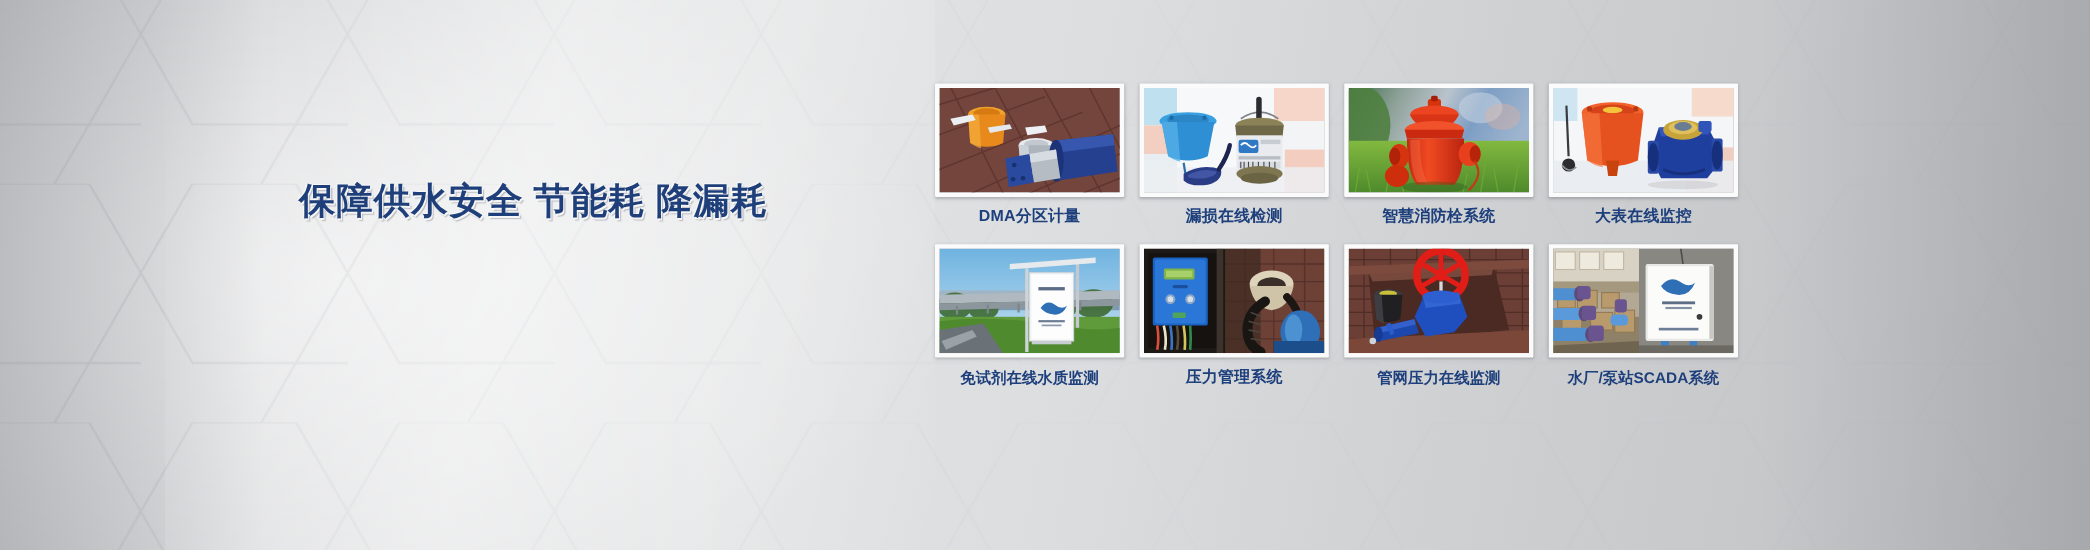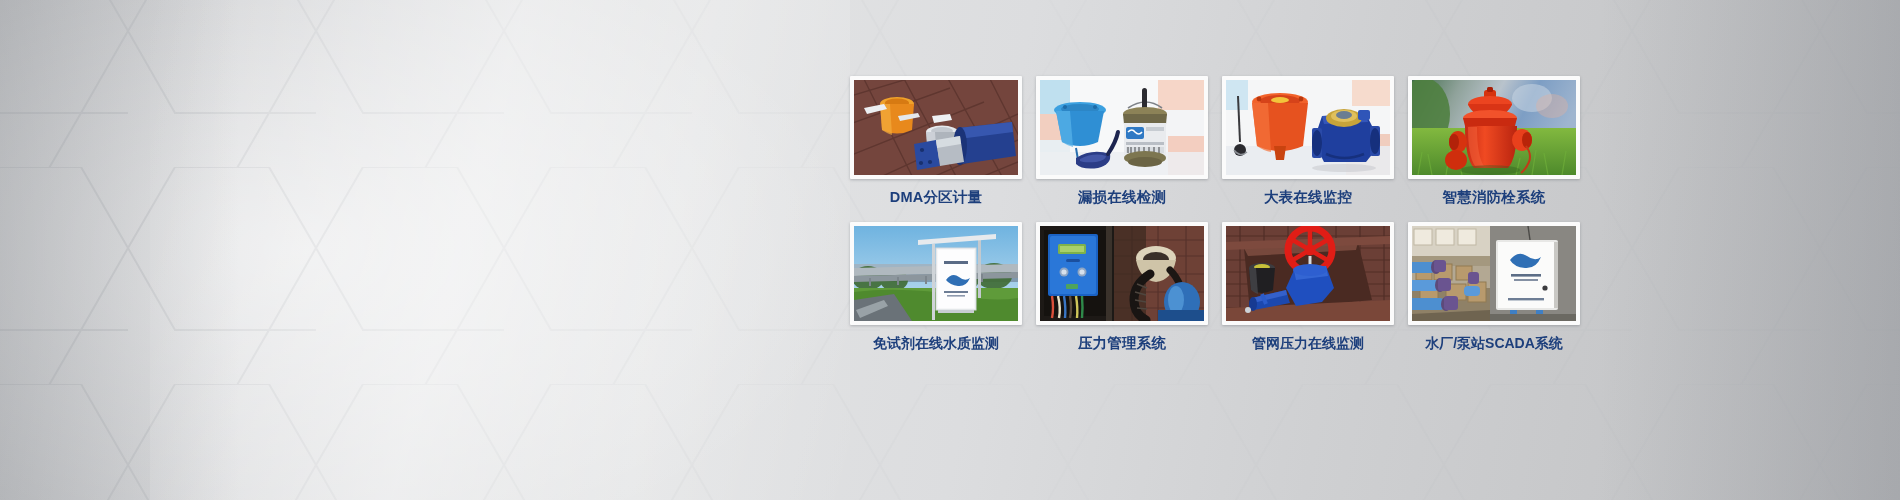--- a/index.html
+++ b/index.html
@@ -123,20 +123,21 @@
         </mask>
     </defs>
     <rect width="1900" height="500" fill="url(#hexpat)" mask="url(#hexmask)"></rect>
   </svg>
 
   <div class="sheen"></div>
   <div class="vignette-l"></div>
   <div class="vignette-r"></div>
 
   <div id="headline">
+    <div class="hl-line hl-2">保障供水安全 节能耗 降漏耗</div>
   </div>
 
   <div id="grid">
 
     <div class="card">
       <div class="thumb-frame">
         <div class="thumb">
           <svg class="art" viewBox="0 0 164 95" preserveAspectRatio="none">
             <rect width="164" height="95" fill="#6d4139"></rect>
             <g stroke="#4d2b25" stroke-width="1.4" opacity="0.9">
@@ -213,62 +214,20 @@
             <rect x="86" y="67" width="38" height="6" fill="#d8dce0"></rect>
             <g stroke="#45474b" stroke-width="1">
               <path d="M88 67 v6 M91 67 v6 M95 67 v6 M99 67 v6 M104 67 v6 M109 67 v6 M114 67 v6 M119 67 v6"></path>
             </g>
             <ellipse cx="105" cy="78" rx="21" ry="7" fill="#7d7650"></ellipse>
             <ellipse cx="105" cy="82" rx="17" ry="5" fill="#6b6444"></ellipse>
           </svg>
         </div>
       </div>
       <div class="caption">漏损在线检测</div>
-    </div>
-
-    <div class="card">
-      <div class="thumb-frame">
-        <div class="thumb">
-          <svg class="art" viewBox="0 0 164 95" preserveAspectRatio="none">
-            <rect width="164" height="95" fill="#f5f6f7"></rect>
-            <rect x="0" y="0" width="22" height="30" fill="#cfe6f2"></rect>
-            <rect x="126" y="0" width="38" height="26" fill="#f6dbcd"></rect>
-            <rect x="120" y="54" width="44" height="41" fill="#f0cdbe"></rect>
-            <rect x="0" y="66" width="164" height="29" fill="#e9ecef" opacity="0.9"></rect>
-
-            <path d="M12 16 L14 62" stroke="#3a3a3e" stroke-width="2"></path>
-            <circle cx="14" cy="70" r="6" fill="#2b2b30"></circle>
-            <path d="M8 70 q6 8 13 2" stroke="#8d9197" stroke-width="1.4" fill="none"></path>
-
-            <ellipse cx="54" cy="22" rx="28" ry="9" fill="#f2622a"></ellipse>
-            <ellipse cx="54" cy="21" rx="20" ry="6" fill="#d6431a"></ellipse>
-            <ellipse cx="54" cy="20" rx="9" ry="3" fill="#f3c43b"></ellipse>
-            <path d="M26 23 L31 66 Q54 76 77 66 L82 23 Z" fill="#e6521f"></path>
-            <path d="M26 23 L31 66 Q38 71 45 72 L42 23 Z" fill="#f5743c" opacity="0.7"></path>
-            <circle cx="33" cy="19" r="2.4" fill="#b8380f"></circle>
-            <circle cx="75" cy="19" r="2.4" fill="#b8380f"></circle>
-            <path d="M48 66 L50 80 L58 80 L60 66 Z" fill="#c9430f"></path>
-
-            <path d="M92 48 L96 36 L140 34 L146 46 L148 72 L140 82 L98 82 L92 70 Z" fill="#1f3f9e"></path>
-            <path d="M96 36 L140 34 L142 42 L98 44 Z" fill="#3a5cc0" opacity="0.8"></path>
-            <ellipse cx="118" cy="38" rx="18" ry="9" fill="#c7a43a"></ellipse>
-            <ellipse cx="118" cy="36" rx="13" ry="6" fill="#e0c05c"></ellipse>
-            <ellipse cx="118" cy="35" rx="8" ry="4" fill="#6b7d92"></ellipse>
-            <rect x="132" y="30" width="12" height="10" rx="2" fill="#2f55b8"></rect>
-
-            <rect x="86" y="48" width="10" height="30" rx="2" fill="#2a4aa8"></rect>
-            <rect x="144" y="46" width="10" height="30" rx="2" fill="#2a4aa8"></rect>
-            <ellipse cx="91" cy="63" rx="5" ry="13" fill="#16307d"></ellipse>
-            <ellipse cx="149" cy="61" rx="5" ry="13" fill="#16307d"></ellipse>
-            <path d="M100 74 q18 8 38 0" stroke="#16307d" stroke-width="2.5" fill="none"></path>
-            <ellipse cx="118" cy="88" rx="32" ry="4" fill="#c9ccd0" opacity="0.6"></ellipse>
-          </svg>
-        </div>
-      </div>
-      <div class="caption">大表在线监控</div>
     </div>
 
     <div class="card">
       <div class="thumb-frame">
         <div class="thumb">
           <svg class="art" viewBox="0 0 164 95" preserveAspectRatio="none">
             <defs>
               <linearGradient id="skyblur" x1="0" y1="0" x2="1" y2="0.3">
                 <stop offset="0%" stop-color="#3f6b4a"></stop>
                 <stop offset="28%" stop-color="#8fa29a"></stop>
@@ -317,20 +276,62 @@
           </svg>
         </div>
       </div>
       <div class="caption">智慧消防栓系统</div>
     </div>
 
     <div class="card">
       <div class="thumb-frame">
         <div class="thumb">
           <svg class="art" viewBox="0 0 164 95" preserveAspectRatio="none">
+            <rect width="164" height="95" fill="#f5f6f7"></rect>
+            <rect x="0" y="0" width="22" height="30" fill="#cfe6f2"></rect>
+            <rect x="126" y="0" width="38" height="26" fill="#f6dbcd"></rect>
+            <rect x="120" y="54" width="44" height="41" fill="#f0cdbe"></rect>
+            <rect x="0" y="66" width="164" height="29" fill="#e9ecef" opacity="0.9"></rect>
+
+            <path d="M12 16 L14 62" stroke="#3a3a3e" stroke-width="2"></path>
+            <circle cx="14" cy="70" r="6" fill="#2b2b30"></circle>
+            <path d="M8 70 q6 8 13 2" stroke="#8d9197" stroke-width="1.4" fill="none"></path>
+
+            <ellipse cx="54" cy="22" rx="28" ry="9" fill="#f2622a"></ellipse>
+            <ellipse cx="54" cy="21" rx="20" ry="6" fill="#d6431a"></ellipse>
+            <ellipse cx="54" cy="20" rx="9" ry="3" fill="#f3c43b"></ellipse>
+            <path d="M26 23 L31 66 Q54 76 77 66 L82 23 Z" fill="#e6521f"></path>
+            <path d="M26 23 L31 66 Q38 71 45 72 L42 23 Z" fill="#f5743c" opacity="0.7"></path>
+            <circle cx="33" cy="19" r="2.4" fill="#b8380f"></circle>
+            <circle cx="75" cy="19" r="2.4" fill="#b8380f"></circle>
+            <path d="M48 66 L50 80 L58 80 L60 66 Z" fill="#c9430f"></path>
+
+            <path d="M92 48 L96 36 L140 34 L146 46 L148 72 L140 82 L98 82 L92 70 Z" fill="#1f3f9e"></path>
+            <path d="M96 36 L140 34 L142 42 L98 44 Z" fill="#3a5cc0" opacity="0.8"></path>
+            <ellipse cx="118" cy="38" rx="18" ry="9" fill="#c7a43a"></ellipse>
+            <ellipse cx="118" cy="36" rx="13" ry="6" fill="#e0c05c"></ellipse>
+            <ellipse cx="118" cy="35" rx="8" ry="4" fill="#6b7d92"></ellipse>
+            <rect x="132" y="30" width="12" height="10" rx="2" fill="#2f55b8"></rect>
+
+            <rect x="86" y="48" width="10" height="30" rx="2" fill="#2a4aa8"></rect>
+            <rect x="144" y="46" width="10" height="30" rx="2" fill="#2a4aa8"></rect>
+            <ellipse cx="91" cy="63" rx="5" ry="13" fill="#16307d"></ellipse>
+            <ellipse cx="149" cy="61" rx="5" ry="13" fill="#16307d"></ellipse>
+            <path d="M100 74 q18 8 38 0" stroke="#16307d" stroke-width="2.5" fill="none"></path>
+            <ellipse cx="118" cy="88" rx="32" ry="4" fill="#c9ccd0" opacity="0.6"></ellipse>
+          </svg>
+        </div>
+      </div>
+      <div class="caption">大表在线监控</div>
+    </div>
+
+    <div class="card">
+      <div class="thumb-frame">
+        <div class="thumb">
+          <svg class="art" viewBox="0 0 164 95" preserveAspectRatio="none">
             <defs>
               <linearGradient id="skyq" x1="0" y1="0" x2="0" y2="1">
                 <stop offset="0%" stop-color="#6fb3e0"></stop>
                 <stop offset="100%" stop-color="#c7e2f2"></stop>
               </linearGradient>
             </defs>
             <rect width="164" height="95" fill="url(#skyq)"></rect>
 
             <rect x="0" y="40" width="164" height="16" fill="#7f9ab0"></rect>
             <rect x="0" y="38" width="164" height="5" fill="#9fb4c4"></rect>

